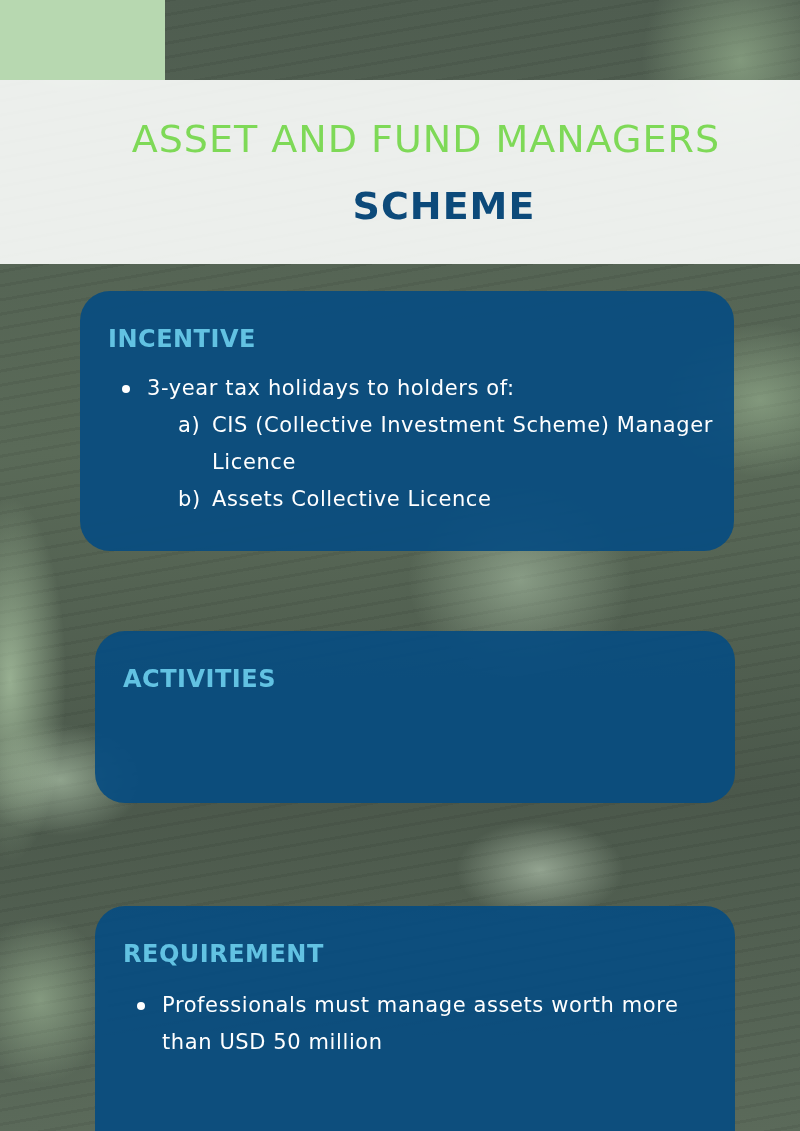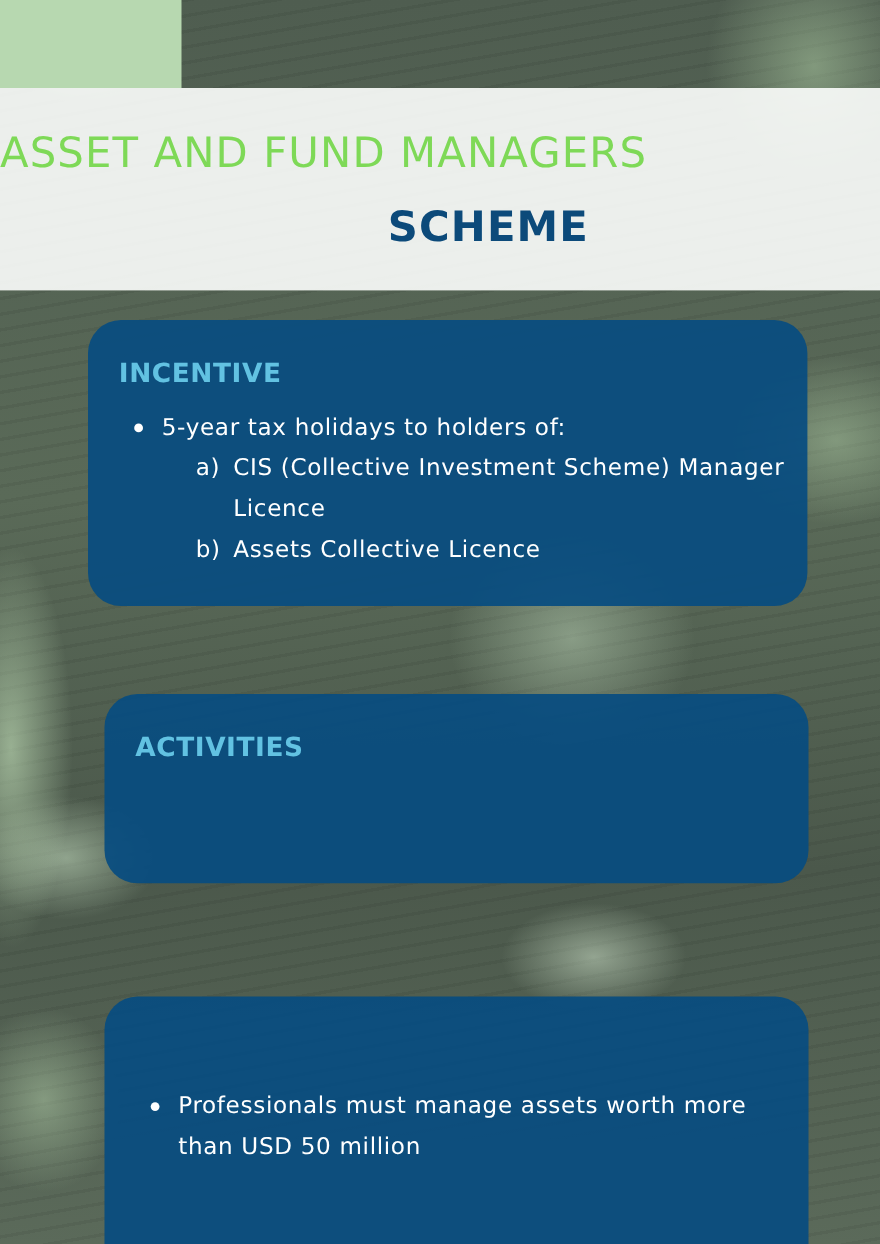--- a/index.html
+++ b/index.html
@@ -26,21 +26,21 @@
     .chart-sketch {
       position: absolute; left: 0; top: 0; width: 165px; height: 80px;
       background: #b7d8b0;
     }
     .header-band {
       position: absolute; left: 0; top: 80px; width: 800px; height: 184px;
       background: rgba(248,250,248,0.93);
     }
     .title-line1 {
       position: absolute; left: 0; width: 720px; top: 117px;
-      text-align: left;
+      text-align: right;
       font-family: "DejaVu Sans", sans-serif;
       font-size: 38px; letter-spacing: 1px;
       color: #7ed957; font-weight: normal;
     }
     .title-line2 {
       position: absolute; left: 0; width: 800px; top: 184px;
       text-align: center;
       font-size: 38px; letter-spacing: 1px;
       color: #0c4a7a; font-weight: bold; margin-left: 44px;
     }
@@ -91,34 +91,35 @@
 <div class="chart-sketch"></div>
 
 <div class="header-band"></div>
 <h1 class="title-line1">ASSET AND FUND MANAGERS</h1>
 <h2 class="title-line2">SCHEME</h2>
 
 <section class="card card-1">
   <h3 class="card-heading">INCENTIVE</h3>
   <div class="bullet">
     <span class="dot"></span>
-    <span class="text">5-year tax holidays to holders of:</span>
+    <span class="text">3-year tax holidays to holders of:</span>
   </div>
   <div class="sub-item sub-a">
     <span class="label">a)</span>
     <span class="text">CIS (Collective Investment Scheme) Manager Licence</span>
   </div>
   <div class="sub-item sub-b">
     <span class="label">b)</span>
     <span class="text">Assets Collective Licence</span>
   </div>
 </section>
 
 <section class="card card-2">
   <h3 class="card-heading">ACTIVITIES</h3>
 </section>
 
 <section class="card card-3">
+  <h3 class="card-heading">REQUIREMENT</h3>
   <div class="bullet">
     <span class="dot"></span>
     <span class="text">Professionals must manage assets worth more than USD 50 million</span>
   </div>
 </section>
 
 </body></html>

